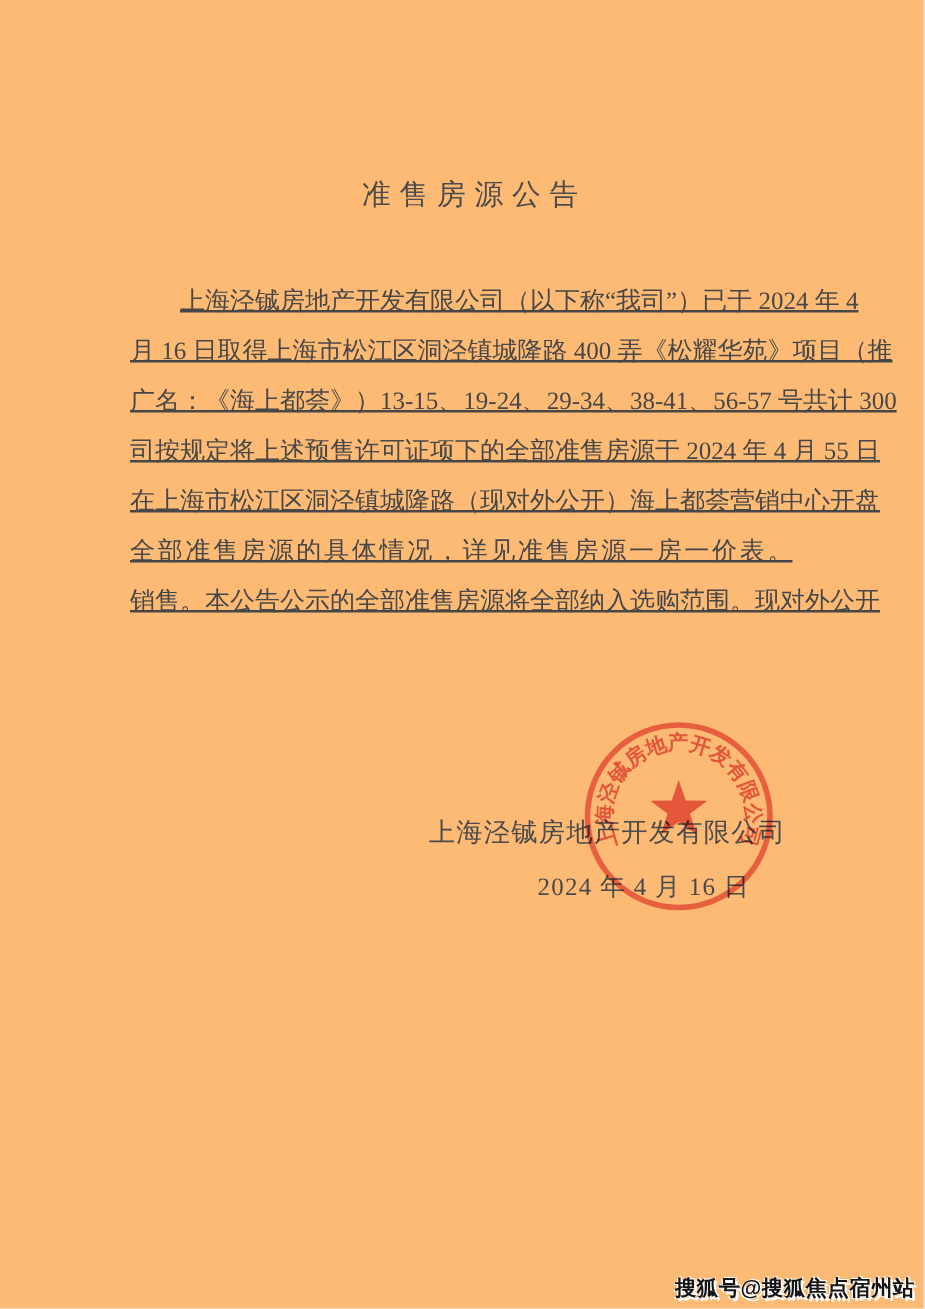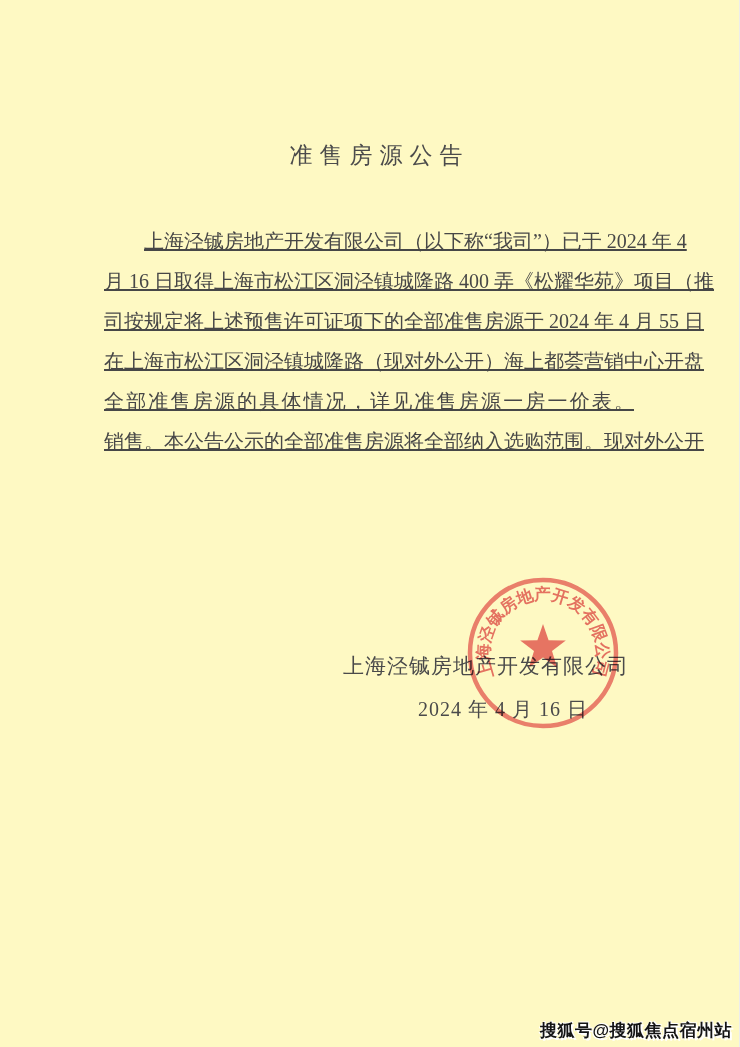--- a/index.html
+++ b/index.html
@@ -1,20 +1,20 @@
 <!DOCTYPE html>
 <html><head>
 <meta charset="utf-8">
 <style>
   html, body { margin: 0; padding: 0; background: #ffffff; }
   .page {
     position: relative;
     width: 740px;
     height: 1047px;
-    background: #fef9c3;
+    background: #fdba74;
     overflow: hidden;
     font-family: "Liberation Serif", "DejaVu Serif", serif;
     border-right: 1px solid #ececec;
     box-sizing: border-box;
   }
   .doc-title {
     position: absolute;
     top: 140px;
     left: 0;
     width: 100%;
@@ -50,21 +50,21 @@
     text-align: right;
     color: #4a4a4a;
   }
   .signature-company {
     font-size: 21px;
     letter-spacing: 1px;
     white-space: nowrap;
   }
   .signature-date {
     margin-top: 16px;
-    margin-right: 41px;
+    margin-right: 29px;
     font-size: 20px;
     letter-spacing: 1px;
     white-space: nowrap;
   }
   .seal {
     position: absolute;
     left: 463px;
     top: 575px;
     width: 160px;
     height: 160px;
@@ -88,20 +88,21 @@
 </head>
 <body>
 
 <div class="page">
 
   <div class="doc-title">准售房源公告</div>
 
   <div class="body-paragraph">
       <div>上海泾铖房地产开发有限公司（以下称“我司”）已于 2024 年 4</div>
       <div>月 16 日取得上海市松江区洞泾镇城隆路 400 弄《松耀华苑》项目（推</div>
+      <div>广名：《海上都荟》）13-15、19-24、29-34、38-41、56-57 号共计 300</div>
       <div>司按规定将上述预售许可证项下的全部准售房源于 2024 年 4 月 55 日</div>
       <div>在上海市松江区洞泾镇城隆路（现对外公开）海上都荟营销中心开盘</div>
       <div>全部准售房源的具体情况，详见准售房源一房一价表。</div>
       <div>销售。本公告公示的全部准售房源将全部纳入选购范围。现对外公开</div>
     </div>
 
   <div class="signature-block">
     <div class="signature-company">上海泾铖房地产开发有限公司</div>
     <div class="signature-date">2024 年 4 月 16 日</div>
   </div>

